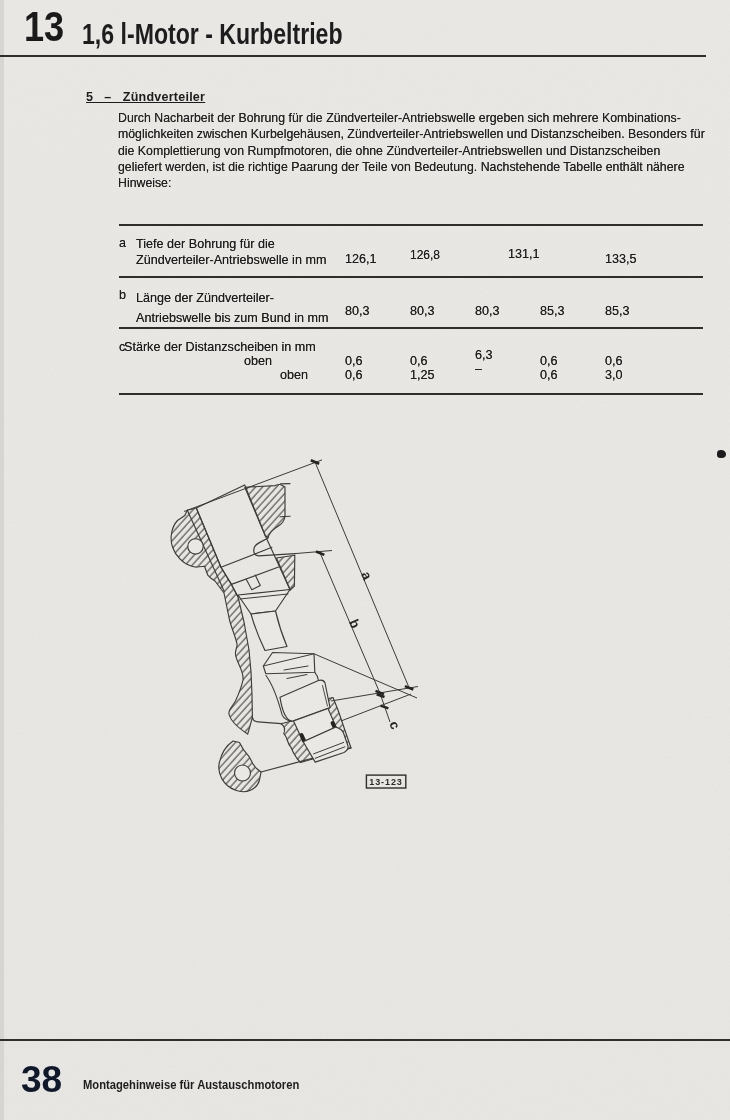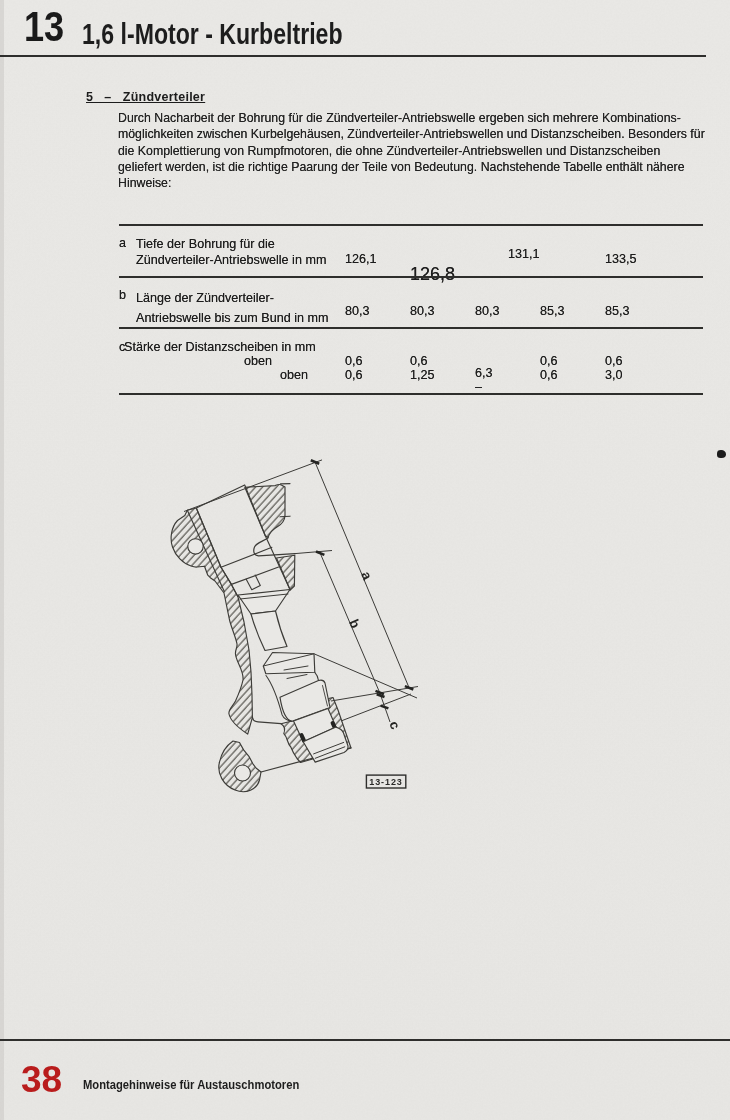--- a/index.html
+++ b/index.html
@@ -40,21 +40,21 @@
 Hinweise:
 </div>
 
 <div class="rule" style="left:119px;top:224px;width:584px;height:1.8px;"></div>
 
 <div class="abs txt" style="left:119px;top:236px;font-size:12.6px;">a</div>
 
 <div class="abs txt" style="left:136px;top:236px;font-size:12.6px;line-height:16px;">Tiefe der Bohrung für die<br>Zündverteiler-Antriebswelle in mm</div>
 
 <div class="abs txt" style="left:345px;top:252px;font-size:12.6px;">126,1</div>
-<div class="abs txt" style="left:410px;top:264px;font-size:18px;">126,8</div>
+<div class="abs txt" style="left:410px;top:248px;font-size:12px;">126,8</div>
 <div class="abs txt" style="left:508px;top:247px;font-size:12.6px;">131,1</div>
 <div class="abs txt" style="left:605px;top:252px;font-size:12.6px;">133,5</div>
 
 <div class="rule" style="left:119px;top:276px;width:584px;height:1.8px;"></div>
 
 <div class="abs txt" style="left:119px;top:288px;font-size:12.6px;">b</div>
 
 <div class="abs txt" style="left:136px;top:288px;font-size:12.6px;line-height:20px;">Länge der Zündverteiler-<br>Antriebswelle bis zum Bund in mm</div>
 
 <div class="abs txt" style="left:345px;top:304px;font-size:12.6px;">80,3</div>
@@ -67,21 +67,21 @@
 
 <div class="abs txt" style="left:119px;top:340px;font-size:12.6px;">c</div>
 
 <div class="abs txt" style="left:124px;top:340px;font-size:12.6px;">Stärke der Distanzscheiben in mm</div>
 
 <div class="abs txt" style="left:208px;top:354px;width:100px;text-align:center;font-size:12.6px;">oben</div>
 <div class="abs txt" style="left:208px;top:368px;width:100px;text-align:right;font-size:12.6px;">oben</div>
 
 <div class="abs txt" style="left:345px;top:354px;font-size:12.6px;line-height:14px;">0,6<br>0,6</div>
 <div class="abs txt" style="left:410px;top:354px;font-size:12.6px;line-height:14px;">0,6<br>1,25</div>
-<div class="abs txt" style="left:475px;top:366px;font-size:12.6px;line-height:14px;">6,3<br>–</div>
+<div class="abs txt" style="left:475px;top:348px;font-size:12.6px;line-height:14px;">6,3<br>–</div>
 <div class="abs txt" style="left:540px;top:354px;font-size:12.6px;line-height:14px;">0,6<br>0,6</div>
 <div class="abs txt" style="left:605px;top:354px;font-size:12.6px;line-height:14px;">0,6<br>3,0</div>
 
 <div class="rule" style="left:119px;top:393px;width:584px;height:1.8px;"></div>
 
 <svg class="abs" style="left:0;top:0;" width="730" height="1120" viewBox="0 0 730 1120">
 <defs>
 <pattern id="h" width="5.2" height="5.2" patternUnits="userSpaceOnUse" patternTransform="rotate(-48)">
 <path d="M0,1 H5.2 M0,6.2 H5.2" stroke="#47463f" stroke-width="0.95" fill="none"></path>
 </pattern>
@@ -180,17 +180,17 @@
 <text transform="translate(390.5,727) rotate(66)">c</text>
 </g>
 
 <rect x="366.4" y="775.1" width="39.4" height="12.9" fill="none" stroke="#2e2e2c" stroke-width="1.4"></rect>
 
 <text x="386" y="784.8" font-family="Liberation Sans, sans-serif" font-size="9px" font-weight="bold" letter-spacing="0.9" text-anchor="middle" fill="#2a2a28">13-123</text>
 </svg>
 
 <div class="rule" style="left:0;top:1039px;width:730px;height:1.7px;"></div>
 
-<div class="abs" style="left:21px;top:1059px;font-size:37px;font-weight:bold;color:#b91c1c;">38</div>
+<div class="abs" style="left:21px;top:1059px;font-size:37px;font-weight:bold;color:#0f172a;">38</div>
 
 <div class="abs" style="left:83px;top:1077px;font-size:13.5px;font-weight:bold;color:#1d1d1d;transform:scaleX(0.83);transform-origin:0 0;white-space:nowrap;">Montagehinweise für Austauschmotoren</div>
 
 <div class="abs" style="left:717px;top:450px;width:9px;height:8px;background:#1c1c1c;border-radius:45% 55% 50% 40%;"></div>
 
 </body></html>

